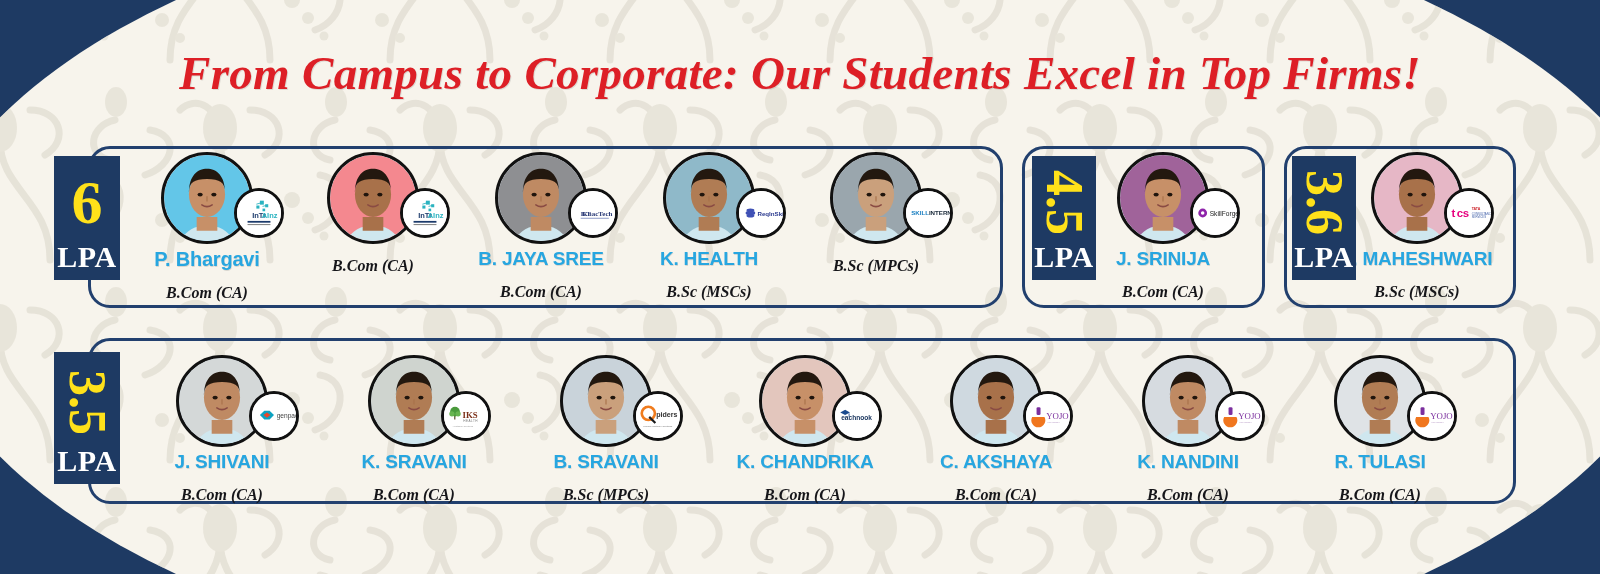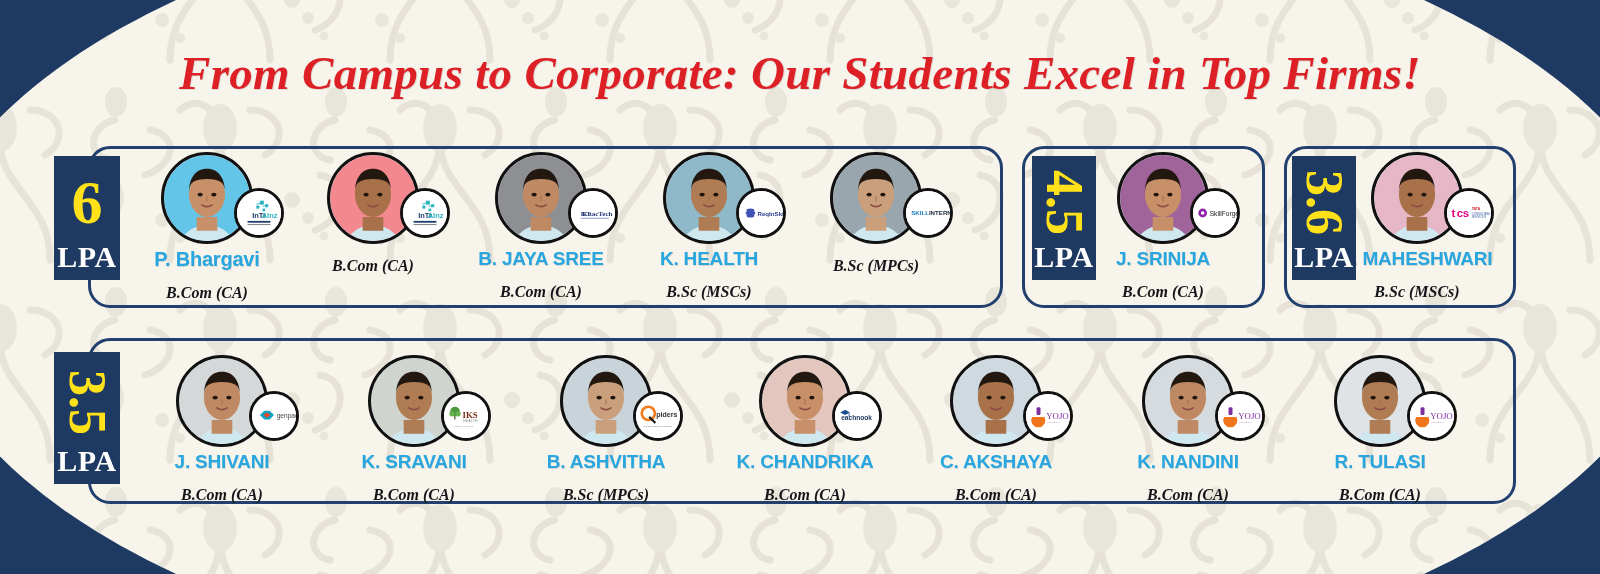--- a/index.html
+++ b/index.html
@@ -555,21 +555,21 @@
         <div class="logo" title="QSpiders" style="width: 50px; height: 50px; right: -31px; bottom: 6px;">
           <svg viewBox="0 0 100 100">
             <rect width="100" height="100" fill="#fff"></rect>
         <circle cx="28" cy="44" r="15" fill="none" stroke="#f07c1e" stroke-width="6"></circle>
         <path d="M30 52 L44 66" stroke="#1b1b1b" stroke-width="5"></path>
         <text x="46" y="52" font-size="16" font-family="Liberation Sans, sans-serif" font-weight="bold" fill="#333">piders</text>
         <text x="16" y="74" font-size="5.5" font-family="Liberation Sans, sans-serif" fill="#777">Window Software Solutions</text>
           </svg>
         </div>
       </div>
-      <div class="sname">B. ASHVITHA</div>
+      <div class="sname">B. SRAVANI</div>
       <div class="sdeg">B.Sc (MPCs)</div>
     </div>
     <div class="student" style="left: 700px; top: 355px; width: 210px; text-align: center;">
       <div class="photo-wrap" style="width: 92px; height: 92px;">
         <div class="photo">
           <svg viewBox="0 0 100 100" preserveAspectRatio="xMidYMid slice">
     <defs>
               <clipPath id="pg10">
                 <circle cx="50" cy="50" r="50"></circle>
               </clipPath>

